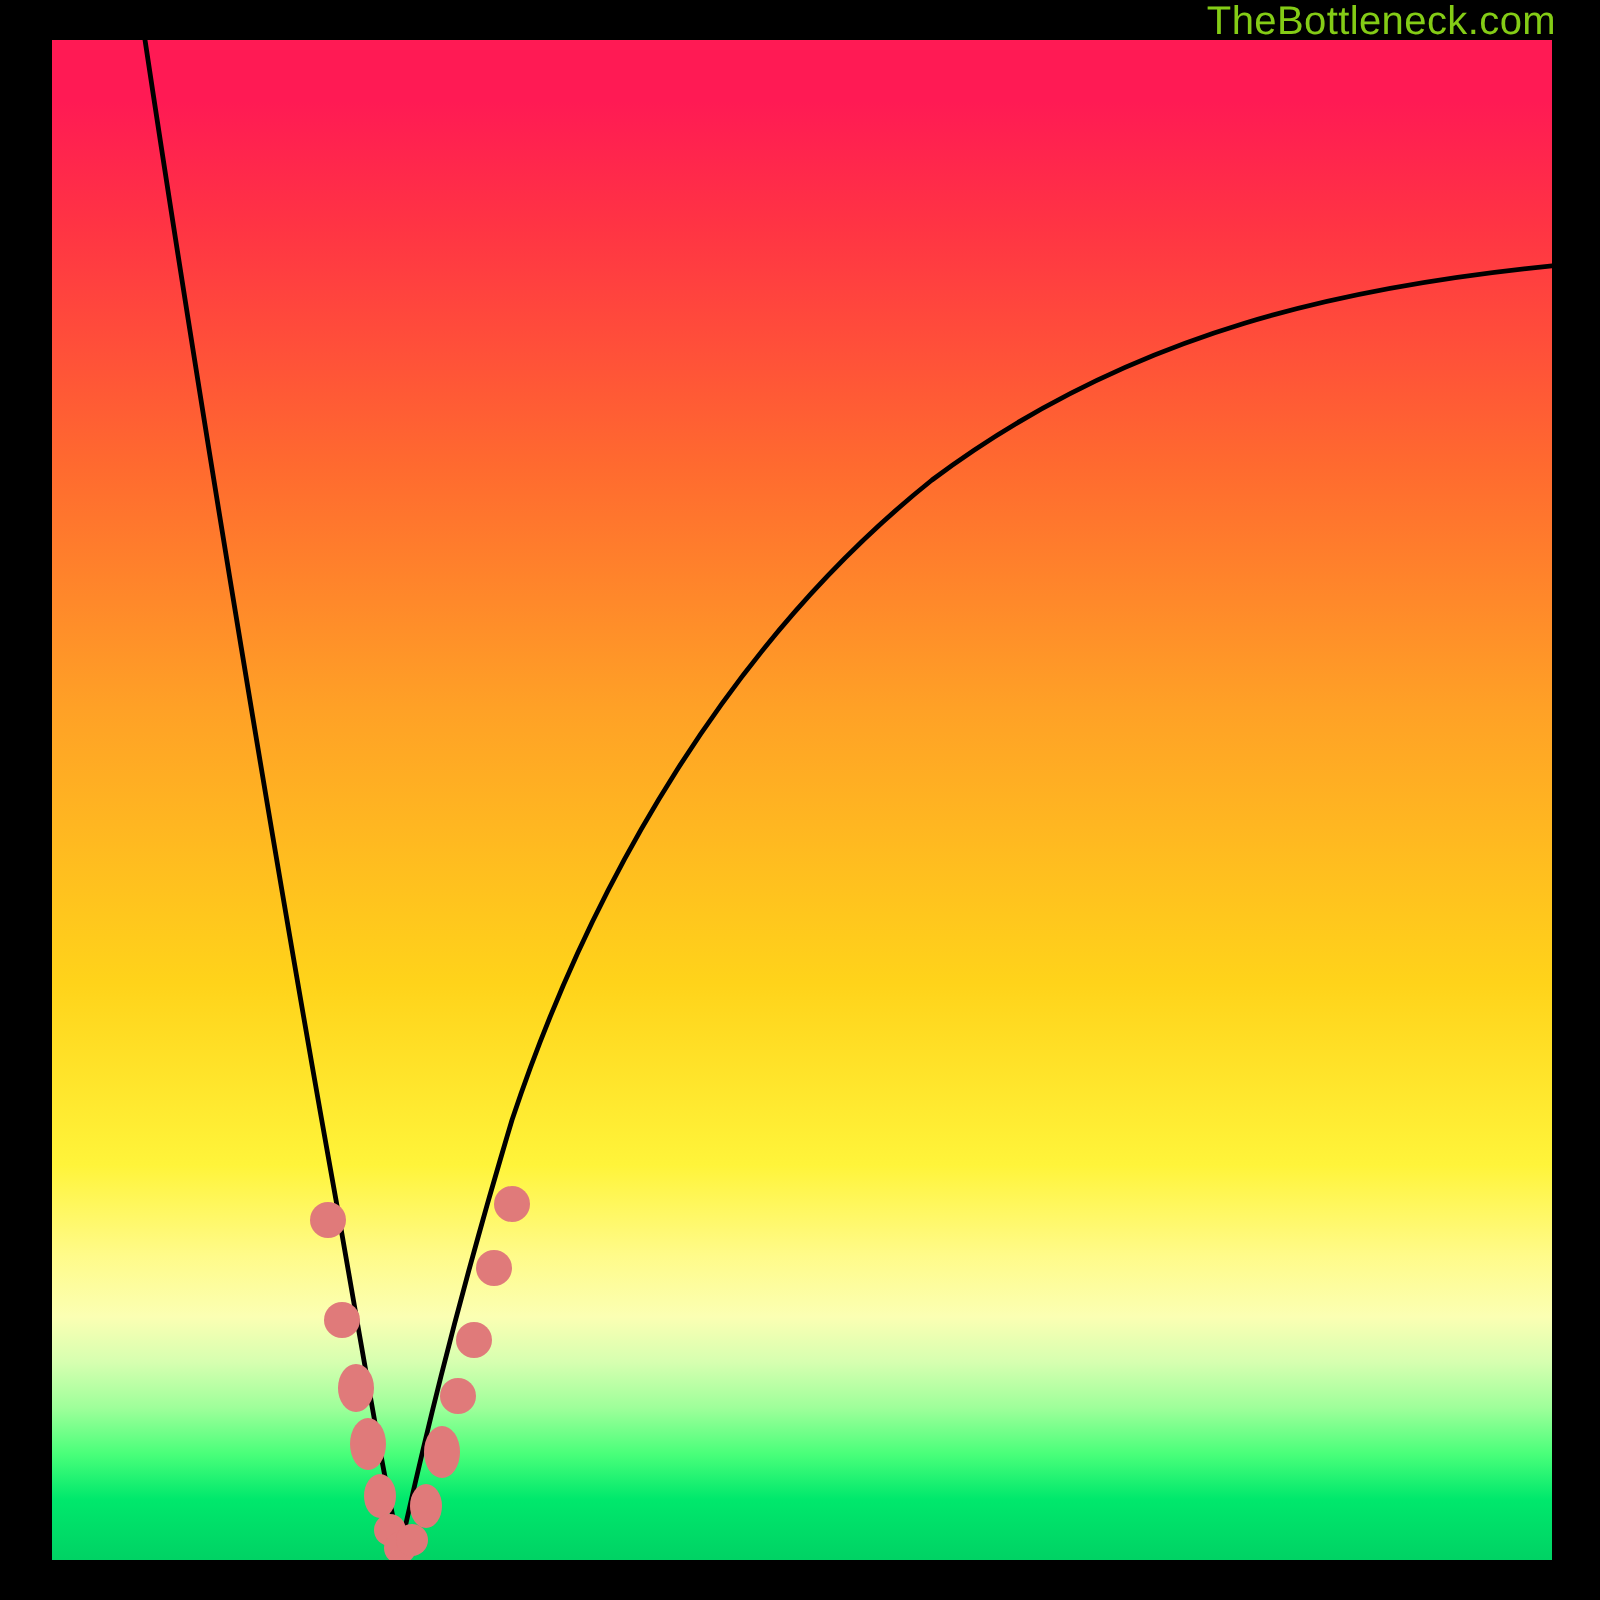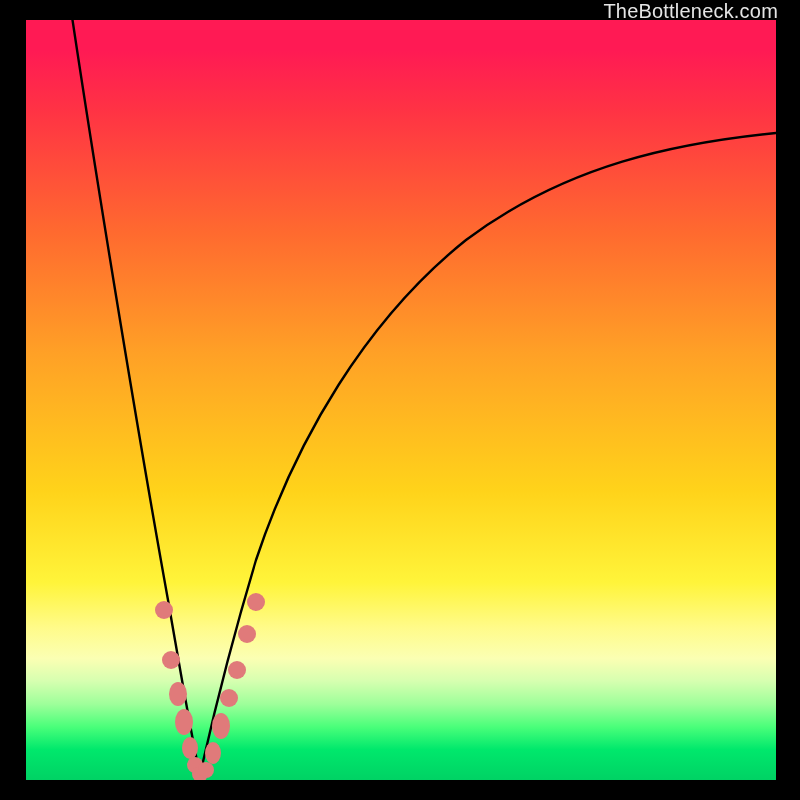--- a/index.html
+++ b/index.html
@@ -47,21 +47,21 @@
     position: absolute;
     top: 0;
     left: 0;
     width: 750px;
     height: 760px;
   }
   .watermark {
     position: absolute;
     top: 0px;
     right: 22px;
-    color: #e5e5e5;
+    color: #84cc16;
     font-size: 20px;
     font-weight: 500;
     letter-spacing: 0.2px;
     user-select: none;
   }
 </style>
 </head>
 <body>
 
 <div class="frame">

